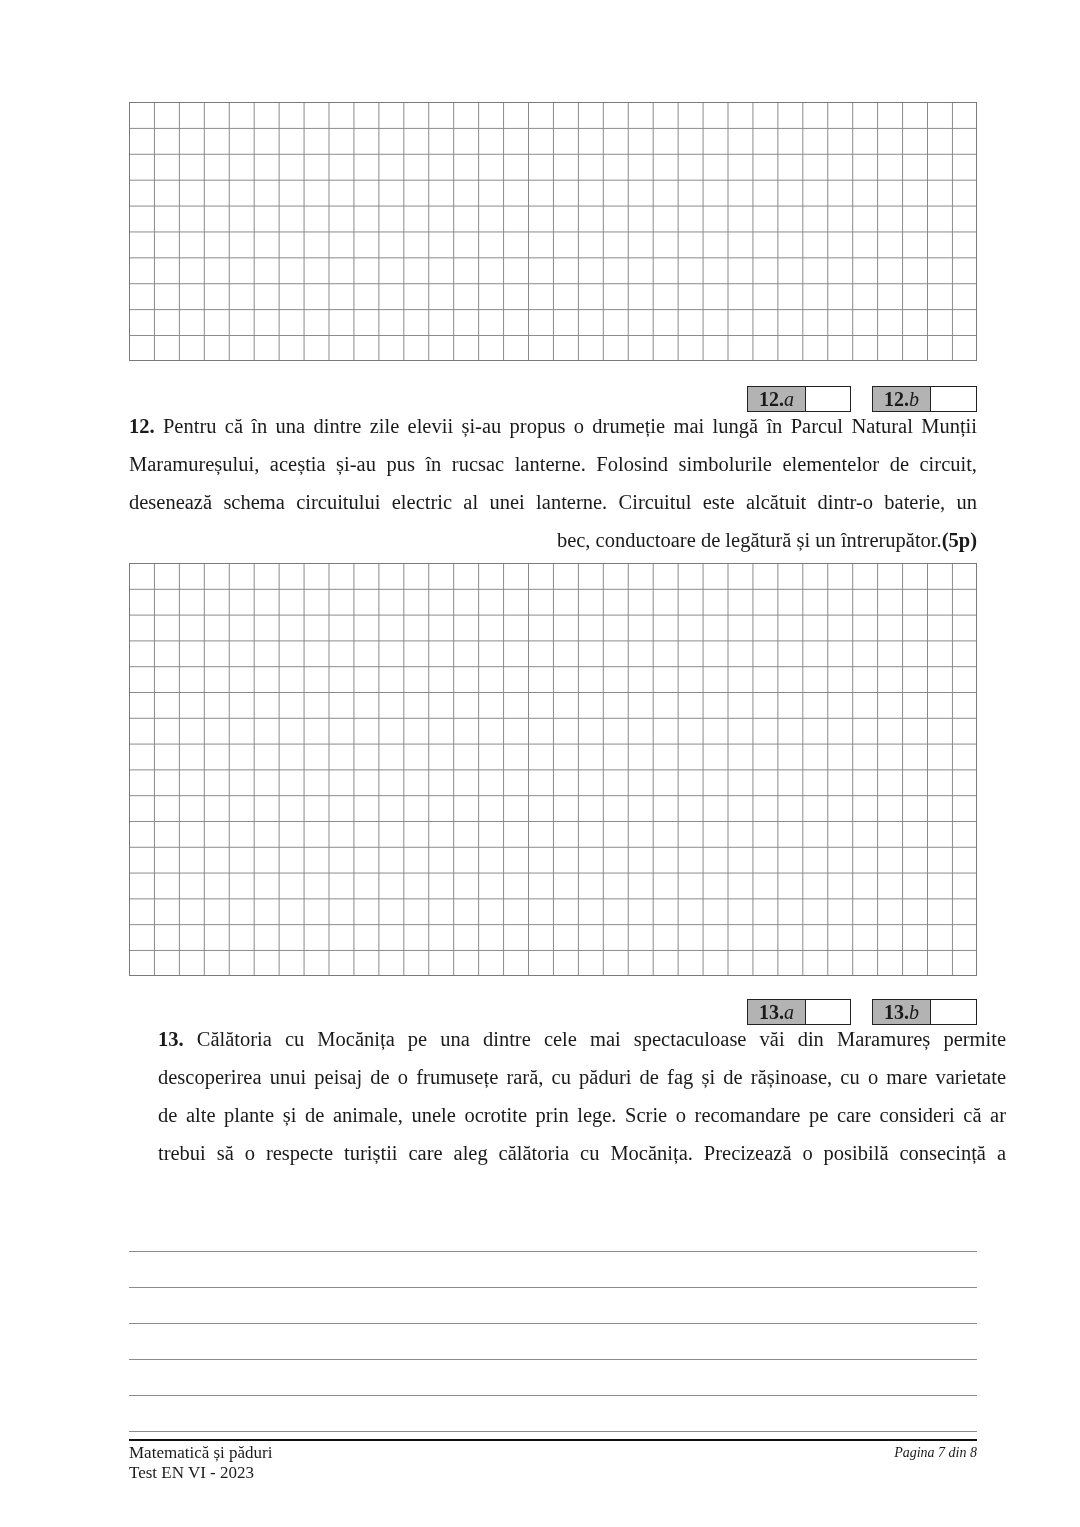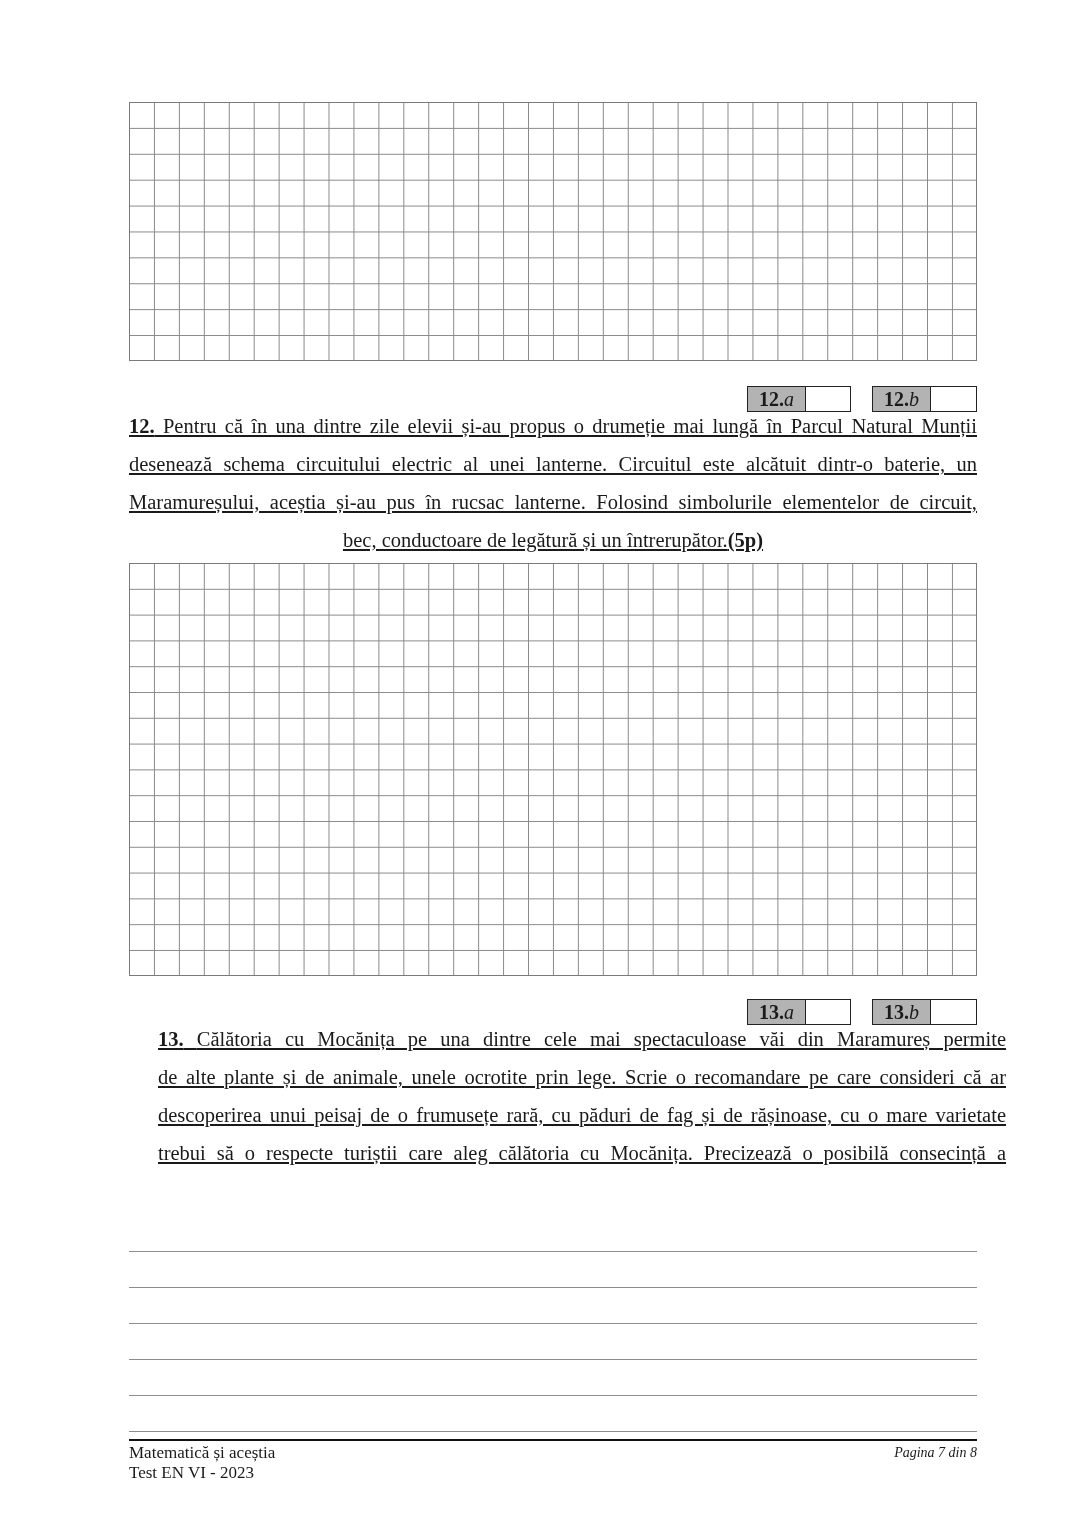--- a/index.html
+++ b/index.html
@@ -36,24 +36,23 @@
       width: 57px; background: #b3b3b3; border-right: 1.5px solid #222;
       display: flex; align-items: center; justify-content: center;
       font-weight: bold; font-size: 20px; line-height: 1;
     }
     .score-box .lbl i { font-weight: normal; font-style: italic; }
     .score-box .val { flex: 1; background: #fff; }
     .para {
       position: absolute; left: 129px; width: 848px;
       font-size: 20.5px; line-height: 38px; text-align: justify;
       text-align-last: justify;
-      text-decoration: underline;
     }
     .para .line { display: block; height: 38px; text-align: justify; text-align-last: justify; white-space: nowrap; }
-    .para .line.last { text-align-last: left; display: flex; justify-content: center; }
+    .para .line.last { text-align-last: left; display: flex; justify-content: flex-end; }
     .qnum { font-weight: bold; }
     .points { font-weight: bold; }
     .wline {
       position: absolute; left: 129px; width: 848px; height: 0;
       border-top: 1px solid #8c8c8c;
     }
     .footer-rule {
       position: absolute; left: 129px; width: 848px; top: 1439px;
       border-top: 2px solid #111;
     }
@@ -81,22 +80,22 @@
 <div class="score-box" style="left:872px; top:386px; width:105px;">
   <div class="lbl">
       <span>12.</span>
       <i>b</i>
     </div>
   <div class="val"></div>
 </div>
 
 <div class="para" style="top:407px;">
   <span class="line"><span class="qnum">12.</span> <span>Pentru că în una dintre zile elevii și-au propus o drumeție mai lungă în Parcul Natural Munții</span></span>
+  <span class="line">Maramureșului, aceștia și-au pus în rucsac lanterne. Folosind simbolurile elementelor de circuit,</span>
   <span class="line">desenează schema circuitului electric al unei lanterne. Circuitul este alcătuit dintr-o baterie, un</span>
-  <span class="line">Maramureșului, aceștia și-au pus în rucsac lanterne. Folosind simbolurile elementelor de circuit,</span>
   <span class="line last">
       <span>bec, conductoare de legătură și un întrerupător.</span>
       <span class="points">(5p)</span>
     </span>
 </div>
 
 <div class="grid grid-mid"></div>
 
 <div class="score-box" style="left:747px; top:999px;">
   <div class="lbl">
@@ -108,30 +107,30 @@
 <div class="score-box" style="left:872px; top:999px; width:105px;">
   <div class="lbl">
       <span>13.</span>
       <i>b</i>
     </div>
   <div class="val"></div>
 </div>
 
 <div class="para" style="top:1020px;margin-left:29px;">
   <span class="line"><span class="qnum">13.</span> <span>Călătoria cu Mocănița pe una dintre cele mai spectaculoase văi din Maramureș permite</span></span>
+  <span class="line">descoperirea unui peisaj de o frumusețe rară, cu păduri de fag și de rășinoase, cu o mare varietate</span>
   <span class="line">de alte plante și de animale, unele ocrotite prin lege. Scrie o recomandare pe care consideri că ar</span>
-  <span class="line">descoperirea unui peisaj de o frumusețe rară, cu păduri de fag și de rășinoase, cu o mare varietate</span>
   <span class="line">trebui să o respecte turiștii care aleg călătoria cu Mocănița. Precizează o posibilă consecință a</span>
 </div>
 
 <div class="wline" style="top:1251px;"></div>
 <div class="wline" style="top:1287px;"></div>
 <div class="wline" style="top:1323px;"></div>
 <div class="wline" style="top:1359px;"></div>
 <div class="wline" style="top:1395px;"></div>
 <div class="wline" style="top:1431px;"></div>
 
 <div class="footer-rule"></div>
 <div class="footer-left">
-  <div>Matematică și aceștia</div>
+  <div>Matematică și păduri</div>
   <div>Test EN VI - 2023</div>
 </div>
 <div class="footer-right">Pagina 7 din 8</div>
 
 </body></html>

